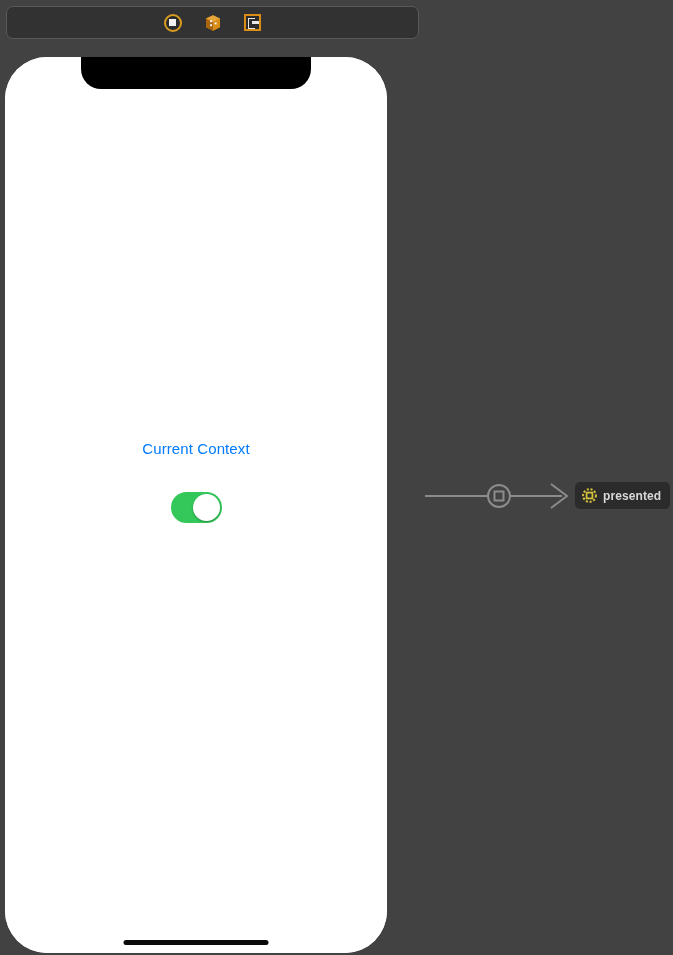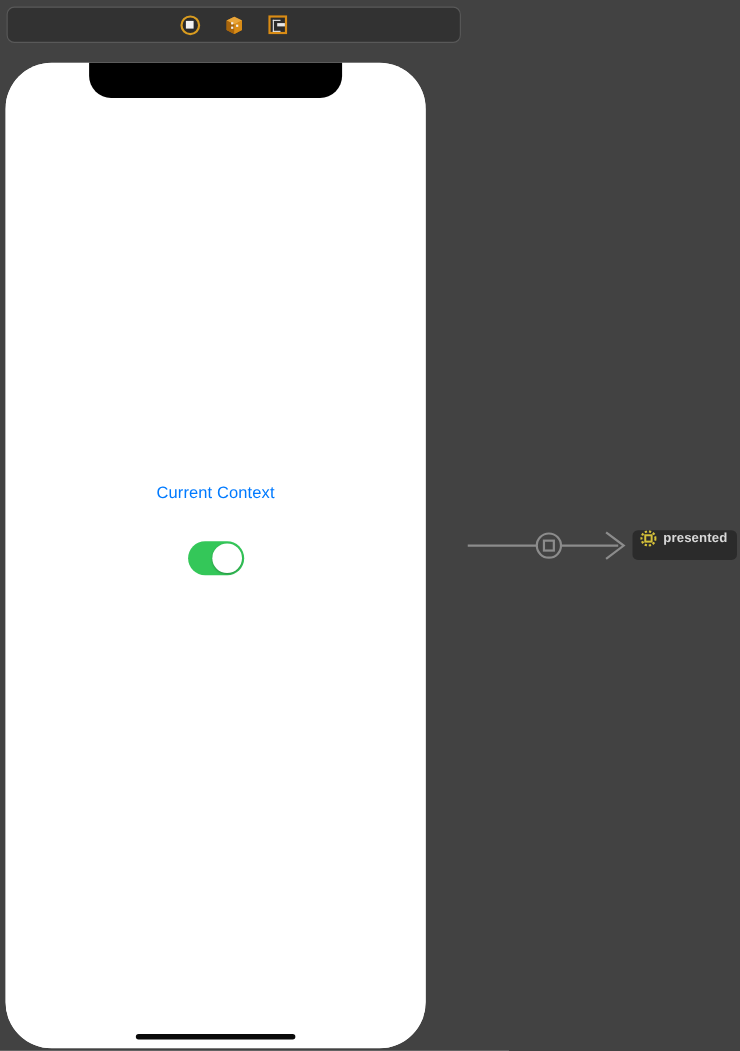--- a/index.html
+++ b/index.html
@@ -174,21 +174,21 @@
 
   
   .badge {
     position: absolute;
     left: 575px;
     top: 482px;
     height: 27px;
     background: #2b2b2b;
     border-radius: 5px;
     display: flex;
-    align-items: flex-start;
+    align-items: center;
     gap: 6px;
     padding: 0 9px 0 7px;
   }
   .badge-label {
     color: #d8d8d8;
     font-size: 12px;
     font-weight: bold;
     letter-spacing: 0.1px;
     white-space: nowrap;
   }

